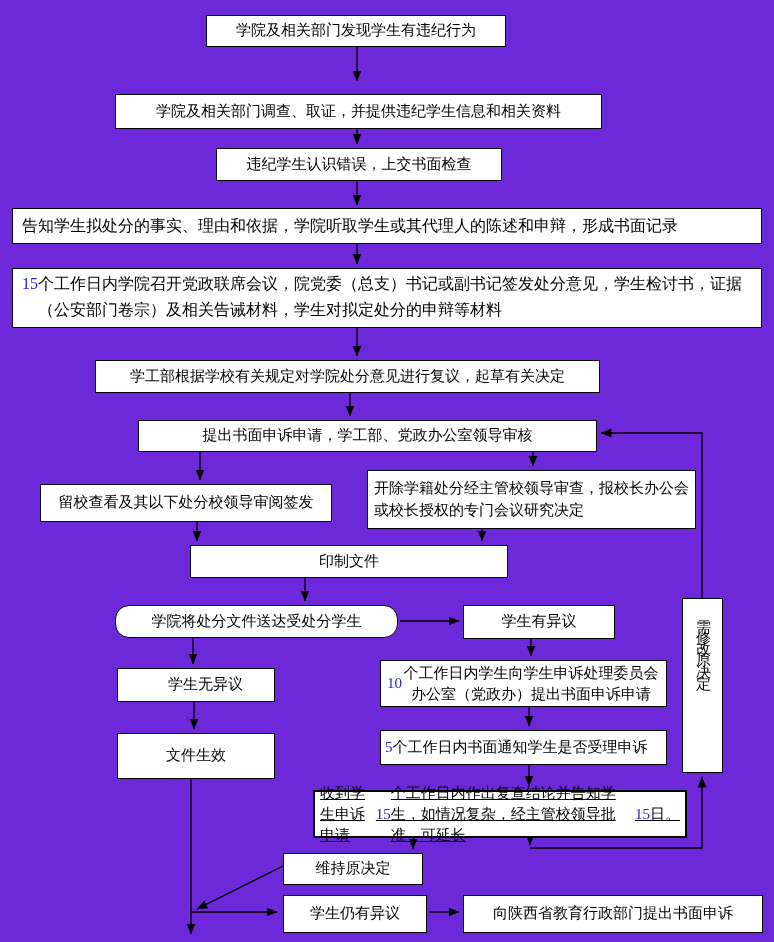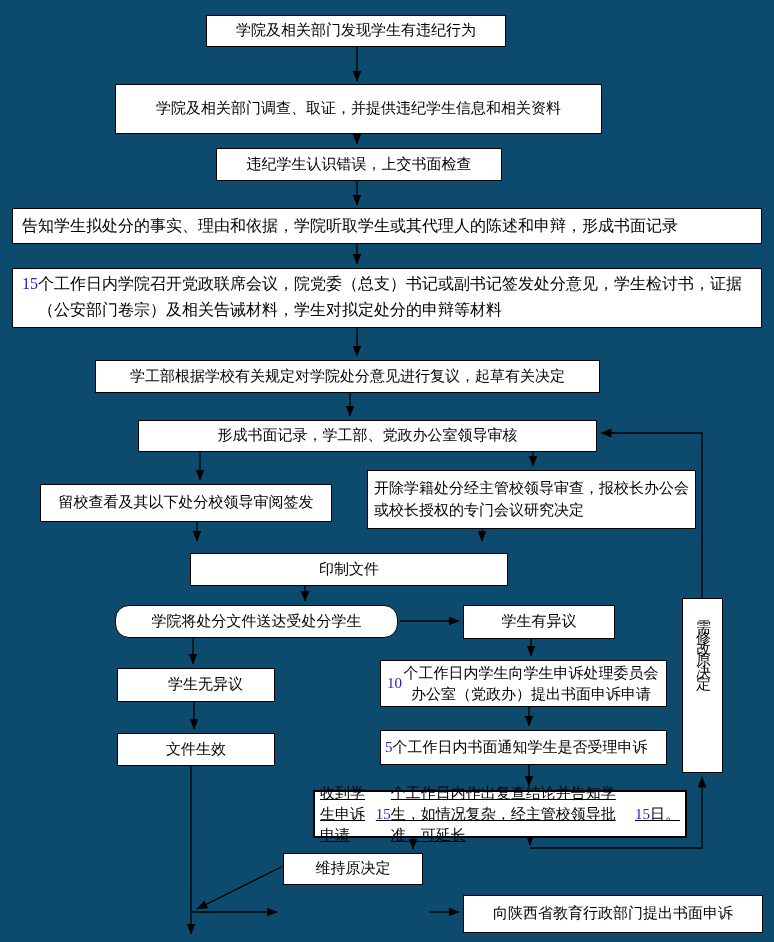--- a/index.html
+++ b/index.html
@@ -1,19 +1,19 @@
 <!DOCTYPE html>
 <html><head>
 <meta charset="utf-8">
 <style>
   html,body{margin:0;padding:0;background:#ffffff;}
   .canvas{
     position:relative;
     width:774px;height:942px;
-    background:#0c4a6e;
+    background:#6d28d9;
     font-family:"Liberation Serif","DejaVu Serif",serif;
     color:#000;
     overflow:hidden;
   }
   .arrow-layer{position:absolute;left:0;top:0;width:774px;height:942px;}
   .arrow-layer line,.arrow-layer polyline{stroke:#000;stroke-width:1.3;fill:none;}
   .node{
     position:absolute;
     background:#ffffff;
     border:1px solid #000;
@@ -69,52 +69,53 @@
     <polyline points="530,848 702,848 702,777" marker-end="url(#arr)"></polyline>
     <polyline points="702,598 702,433 601,433" marker-end="url(#arr)"></polyline>
     <line x1="283" y1="866" x2="197" y2="909" marker-end="url(#arr)"></line>
     <line x1="191" y1="912" x2="277" y2="912" marker-end="url(#arr)"></line>
     <line x1="191" y1="766" x2="191" y2="934" marker-end="url(#arr)"></line>
     <line x1="429" y1="912" x2="459" y2="912" marker-end="url(#arr)"></line>
   </svg>
 
   <div class="node" style="left:206px;top:15px;width:300px;height:32px;">学院及相关部门发现学生有违纪行为</div>
 
-  <div class="node" style="left:115px;top:84px;width:487px;height:50px;">学院及相关部门调查、取证，并提供违纪学生信息和相关资料</div>
+  <div class="node" style="left:115px;top:94px;width:487px;height:35px;">学院及相关部门调查、取证，并提供违纪学生信息和相关资料</div>
 
   <div class="node big left" style="left:12px;top:208px;width:750px;height:36px;">告知学生拟处分的事实、理由和依据，学院听取学生或其代理人的陈述和申辩，形成书面记录</div>
 
   <div class="node" style="left:216px;top:148px;width:286px;height:33px;">违纪学生认识错误，上交书面检查</div>
 
   <div class="node big left" style="left:12px;top:268px;width:750px;height:60px;align-items:flex-start;"><span class="num">15</span> 个工作日内学院召开党政联席会议，院党委（总支）书记或副书记签发处分意见，学生检讨书，证据（公安部门卷宗）及相关告诫材料，学生对拟定处分的申辩等材料</div>
 
   <div class="node" style="left:95px;top:360px;width:505px;height:33px;">学工部根据学校有关规定对学院处分意见进行复议，起草有关决定</div>
 
-  <div class="node" style="left:138px;top:420px;width:459px;height:32px;">形成书面记录，学工部、党政办公室领导审核</div>
+  <div class="node" style="left:138px;top:420px;width:459px;height:32px;">提出书面申诉申请，学工部、党政办公室领导审核</div>
 
   <div class="node" style="left:40px;top:484px;width:292px;height:38px;">留校查看及其以下处分校领导审阅签发</div>
 
   <div class="node left" style="left:367px;top:470px;width:329px;height:59px;">开除学籍处分经主管校领导审查，报校长办公会或校长授权的专门会议研究决定</div>
 
-  <div class="node" style="left:190px;top:545px;width:318px;height:33px;margin-top:8px;">印制文件</div>
+  <div class="node" style="left:190px;top:545px;width:318px;height:33px;">印制文件</div>
 
   <div class="node" style="left:115px;top:605px;width:283px;height:33px;border-radius:14px;">学院将处分文件送达受处分学生</div>
 
   <div class="node" style="left:463px;top:605px;width:152px;height:34px;">学生有异议</div>
 
   <div class="node" style="left:117px;top:668px;width:158px;height:34px;padding-left:25px;">学生无异议</div>
 
   <div class="node" style="left:380px;top:660px;width:287px;height:47px;line-height:21px;"><span class="num">10</span> 个工作日内学生向学生申诉处理委员会办公室（党政办）提出书面申诉申请</div>
 
-  <div class="node" style="left:117px;top:733px;width:158px;height:33px;">文件生效</div>
+  <div class="node" style="left:117px;top:733px;width:158px;height:46px;">文件生效</div>
 
   <div class="node left" style="left:380px;top:730px;width:287px;height:35px;padding:2px 4px;"><span class="num">5</span> 个工作日内书面通知学生是否受理申诉</div>
 
   <div class="node thick left" style="left:313px;top:790px;width:374px;height:48px;line-height:21px;padding:2px 5px;">收到学生申诉申请 <span class="num">15</span> 个工作日内作出复查结论并告知学生，如情况复杂，经主管校领导批准，可延长 <span class="num">15</span> 日。</div>
 
   <div class="node" style="left:283px;top:853px;width:140px;height:32px;">维持原决定</div>
 
+  <div class="node" style="left:283px;top:895px;width:144px;height:38px;">学生仍有异议</div>
 
   <div class="node" style="left:463px;top:895px;width:300px;height:38px;">向陕西省教育行政部门提出书面申诉</div>
 
   <div class="node vertical" style="left:682px;top:598px;width:41px;height:175px;">需修改原决定</div>
 
 </div>
 
 </body></html>

